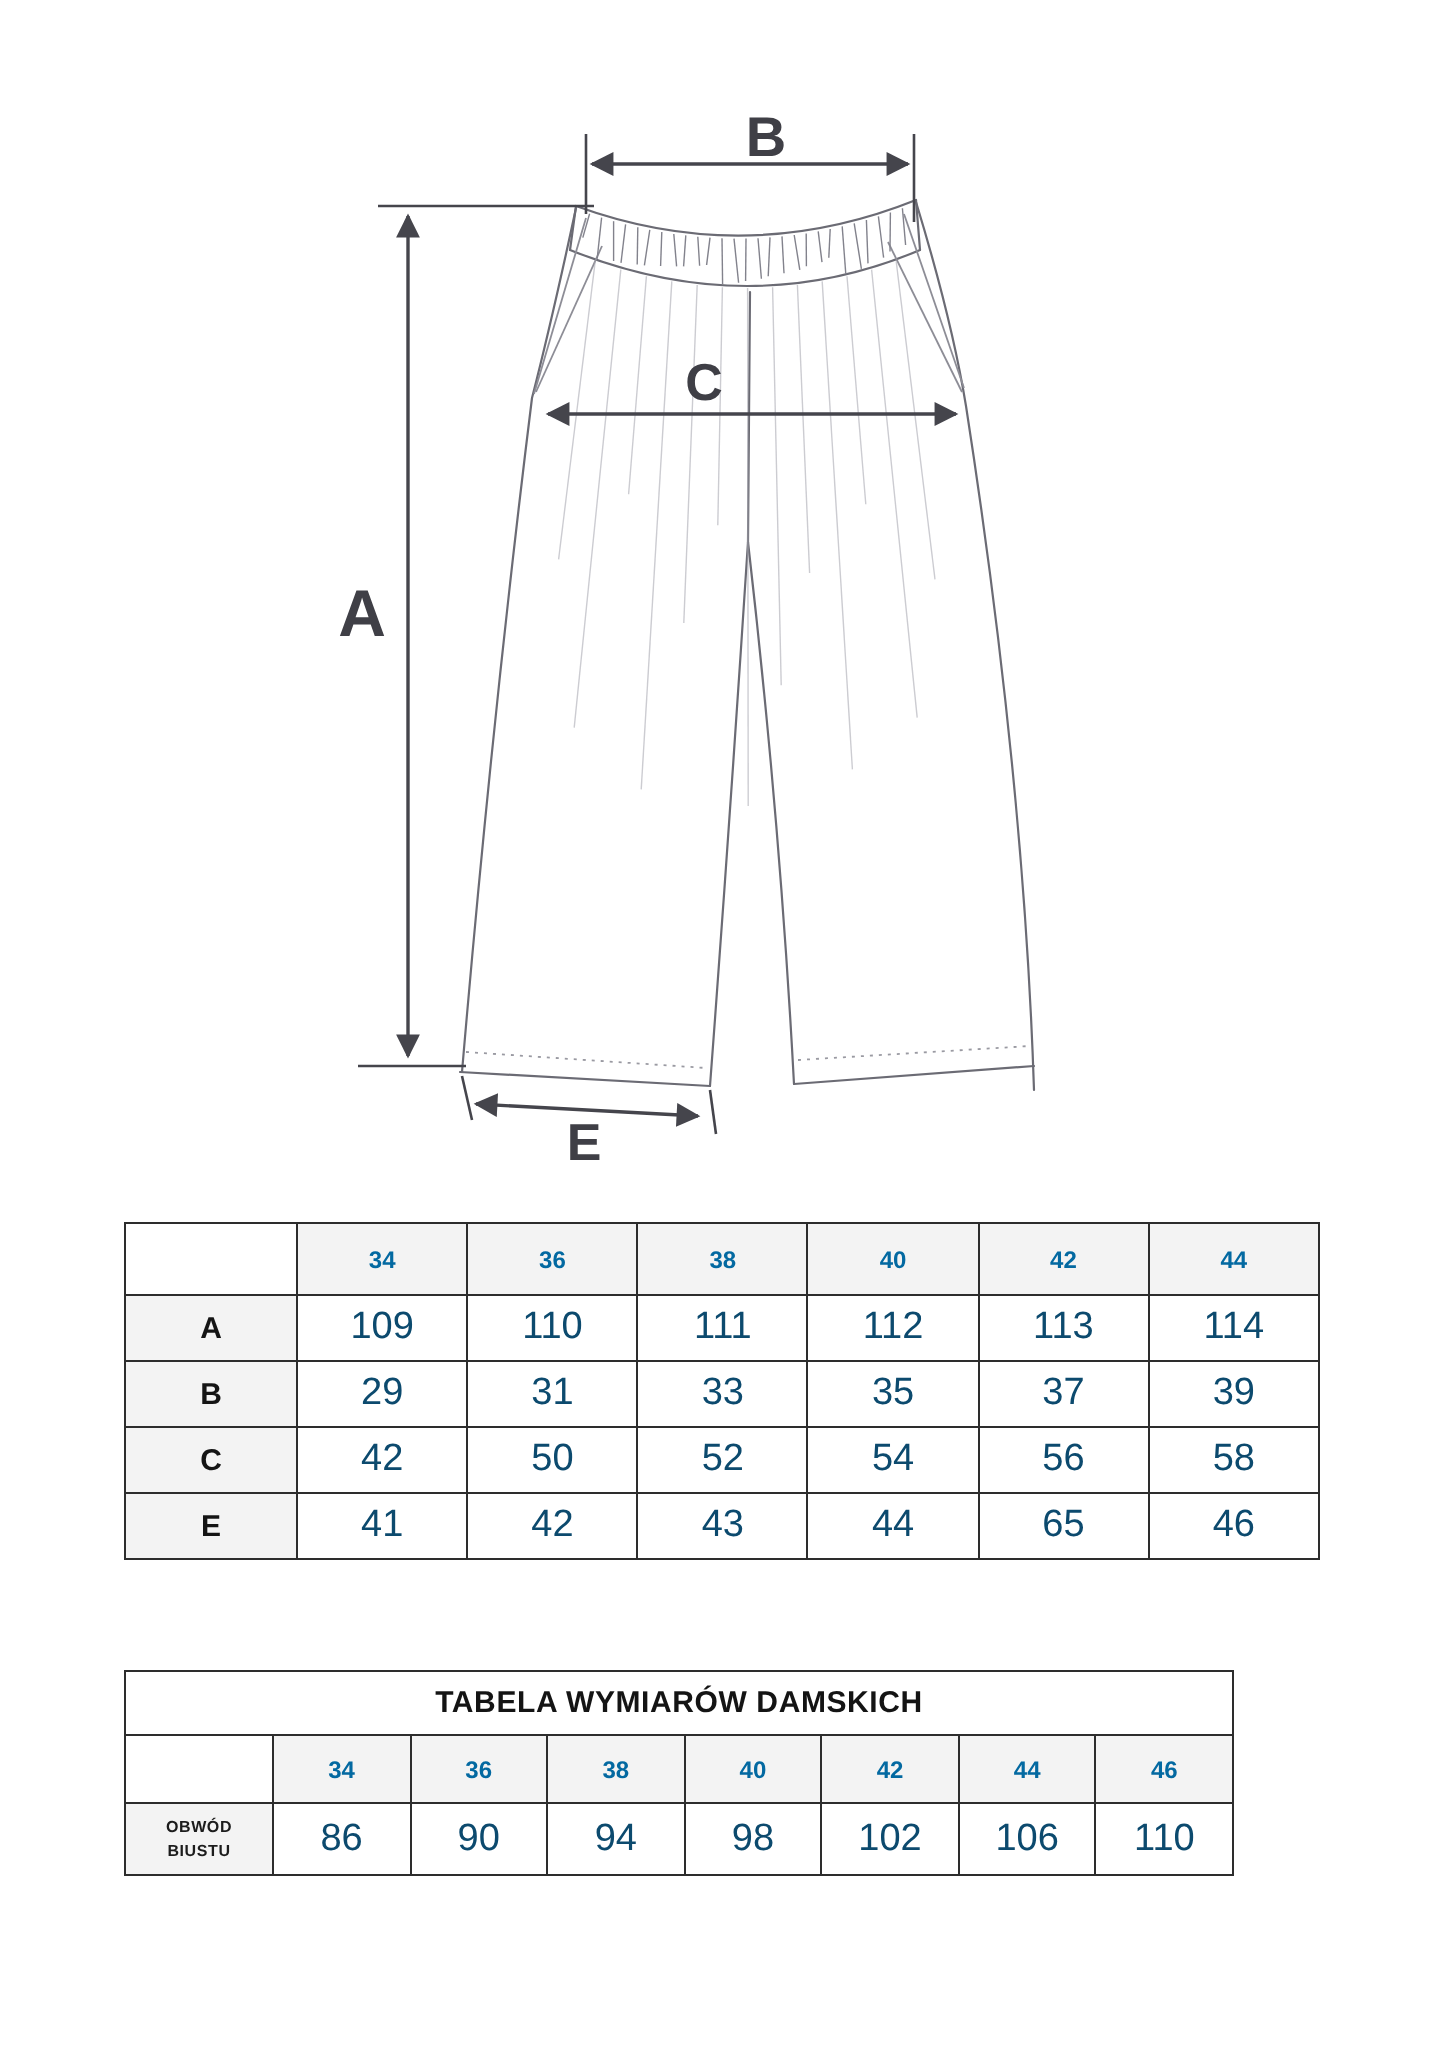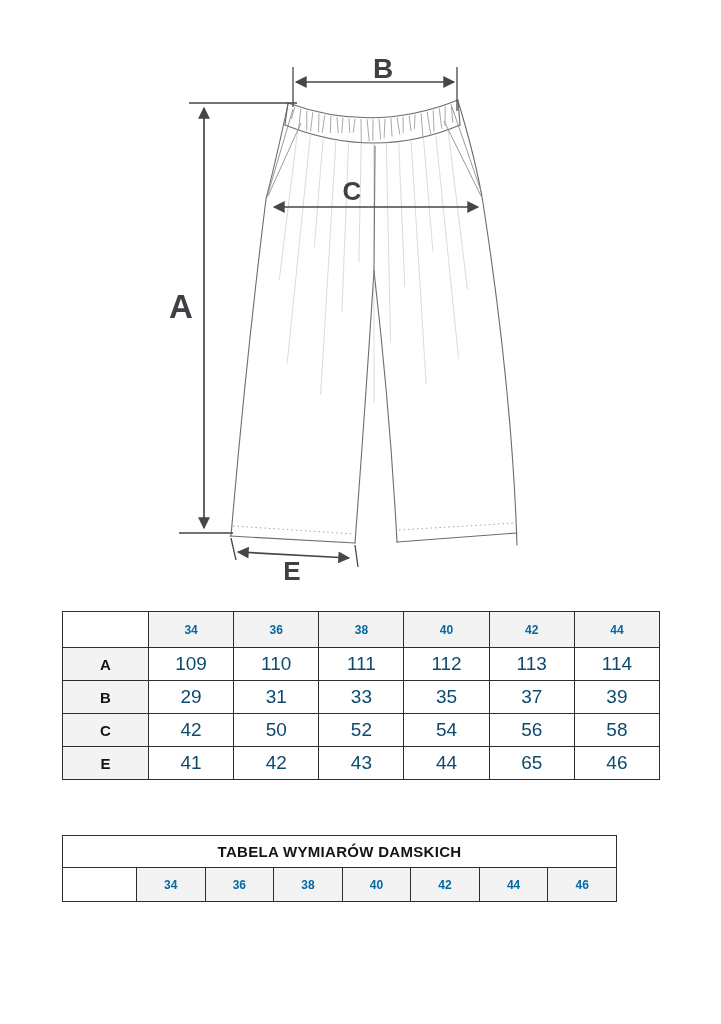--- a/index.html
+++ b/index.html
@@ -218,15 +218,25 @@
     <tr class="head">
       <td class="corner"></td>
       <td>34</td>
       <td>36</td>
       <td>38</td>
       <td>40</td>
       <td>42</td>
       <td>44</td>
       <td>46</td>
     </tr>
+    <tr class="r0">
+      <td class="rowlab"><span>OBWÓD BIUSTU</span></td>
+      <td class="val">86</td>
+      <td class="val">90</td>
+      <td class="val">94</td>
+      <td class="val">98</td>
+      <td class="val">102</td>
+      <td class="val">106</td>
+      <td class="val">110</td>
+    </tr>
   </tbody>
     </table>
 </div>
 
 </body></html>

